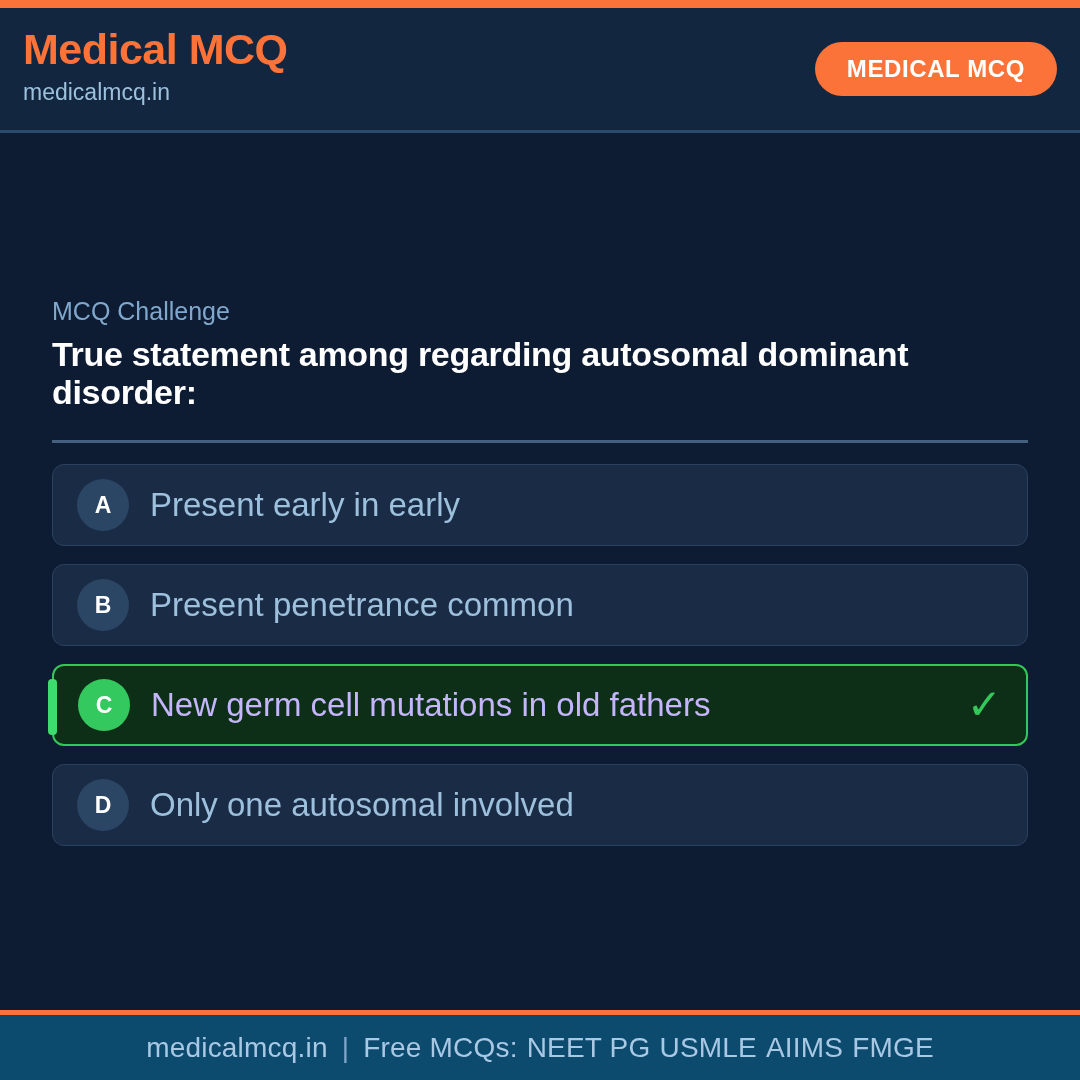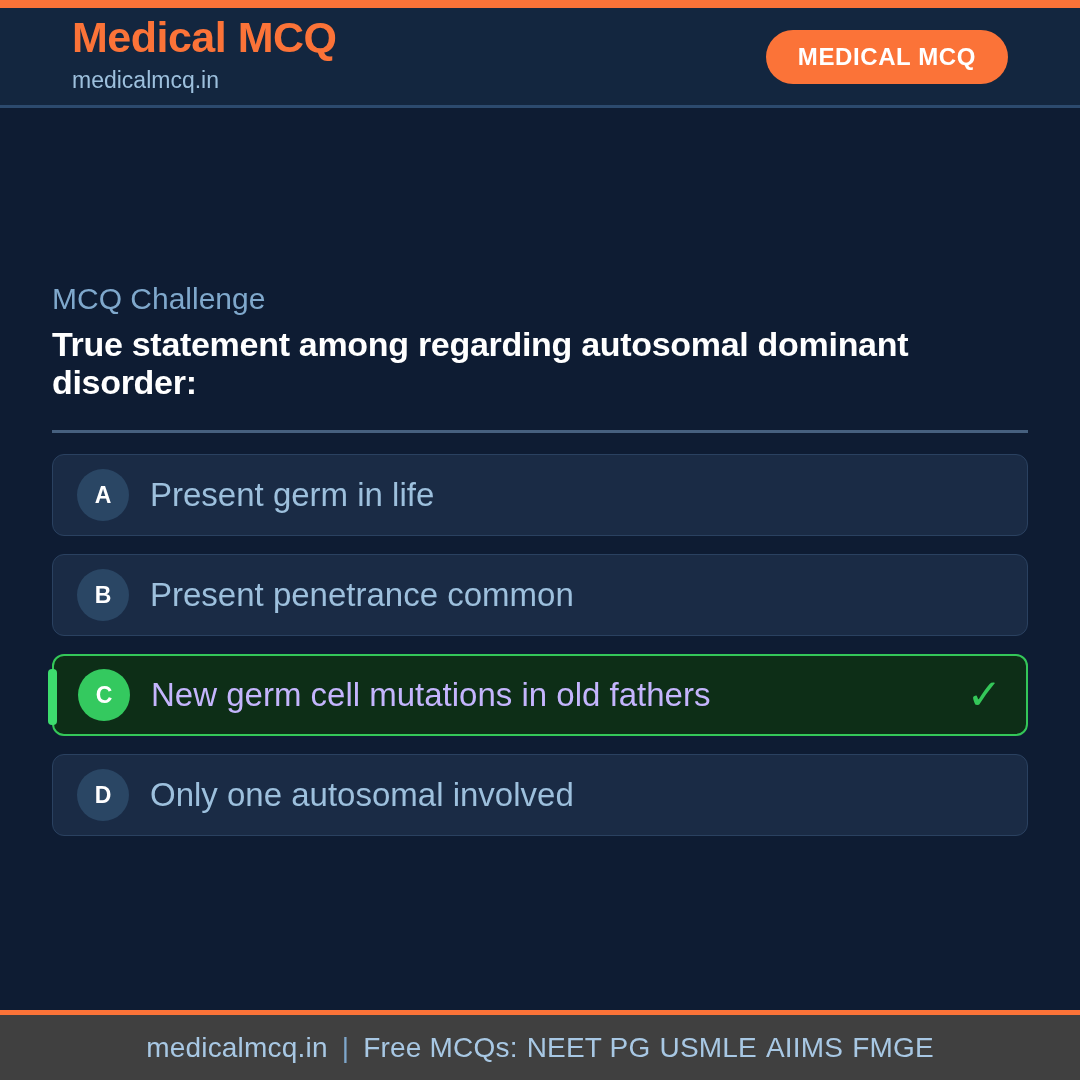--- a/index.html
+++ b/index.html
@@ -19,25 +19,25 @@
   
   .top-accent {
     height:8px; width:100%;
     background:#fb7338;
     flex:0 0 8px;
   }
 
   
   .header {
     position:relative;
-    height:100px;
+    height:125px;
     background:#13263f;
     border-bottom:3px solid #2c4a6e;
     display:flex; align-items:center;
-    padding:0 72px;
+    padding:0 23px;
     flex:0 0 auto;
   }
   .brand { display:flex; flex-direction:column; justify-content:center; }
   .brand-title {
     font-size:43px; font-weight:bold; color:#fb7338;
     line-height:1.02; letter-spacing:-0.5px;
   }
   .brand-url {
     font-size:23px; color:#9dc0dd; line-height:1.5; margin-top:3px;
   }
@@ -49,21 +49,21 @@
     white-space:nowrap;
   }
 
   
   .main {
     flex:1 1 auto;
     display:flex; flex-direction:column; justify-content:center;
     padding:0 52px;
   }
   .eyebrow {
-    font-size:30px; color:#7fa8cc; margin-bottom:9px;
+    font-size:25px; color:#7fa8cc; margin-bottom:9px;
   }
   .question {
     font-size:34px; font-weight:bold; color:#ffffff;
     line-height:1.12; letter-spacing:-0.3px;
   }
   .divider {
     height:3px; background:#46607f; margin:29px 0 21px 0; width:100%;
   }
 
   
@@ -104,21 +104,21 @@
   .option.correct .text { color:#c4b5fd; }
   .option.correct .tick {
     font-size:42px; color:#34c759; line-height:1;
     margin-left:auto; font-weight:normal;
   }
 
   
   .footer {
     flex:0 0 auto;
     border-top:5px solid #fb7338;
-    background:#404040;
+    background:#0c4a6e;
     height:70px;
     display:flex; align-items:center; justify-content:center;
   }
   .footer-text {
     font-size:28px; color:#a8c8e4; letter-spacing:0.2px; white-space:nowrap;
   }
   .footer-text .sep { padding:0 14px; color:#7fa8cc; }
   .footer-text .exam { padding-left:9px; }
 </style>
 </head>
@@ -138,21 +138,21 @@
 
   <div class="main">
     <div class="eyebrow">MCQ Challenge</div>
     <div class="question">True statement among regarding autosomal dominant disorder:</div>
     <div class="divider"></div>
 
     <div class="options">
 
       <div class="option">
         <div class="badge">A</div>
-        <div class="text">Present germ in life</div>
+        <div class="text">Present early in early</div>
         <div class="tick"></div>
       </div>
 
       <div class="option">
         <div class="badge">B</div>
         <div class="text">Present penetrance common</div>
         <div class="tick"></div>
       </div>
 
       <div class="option correct">

